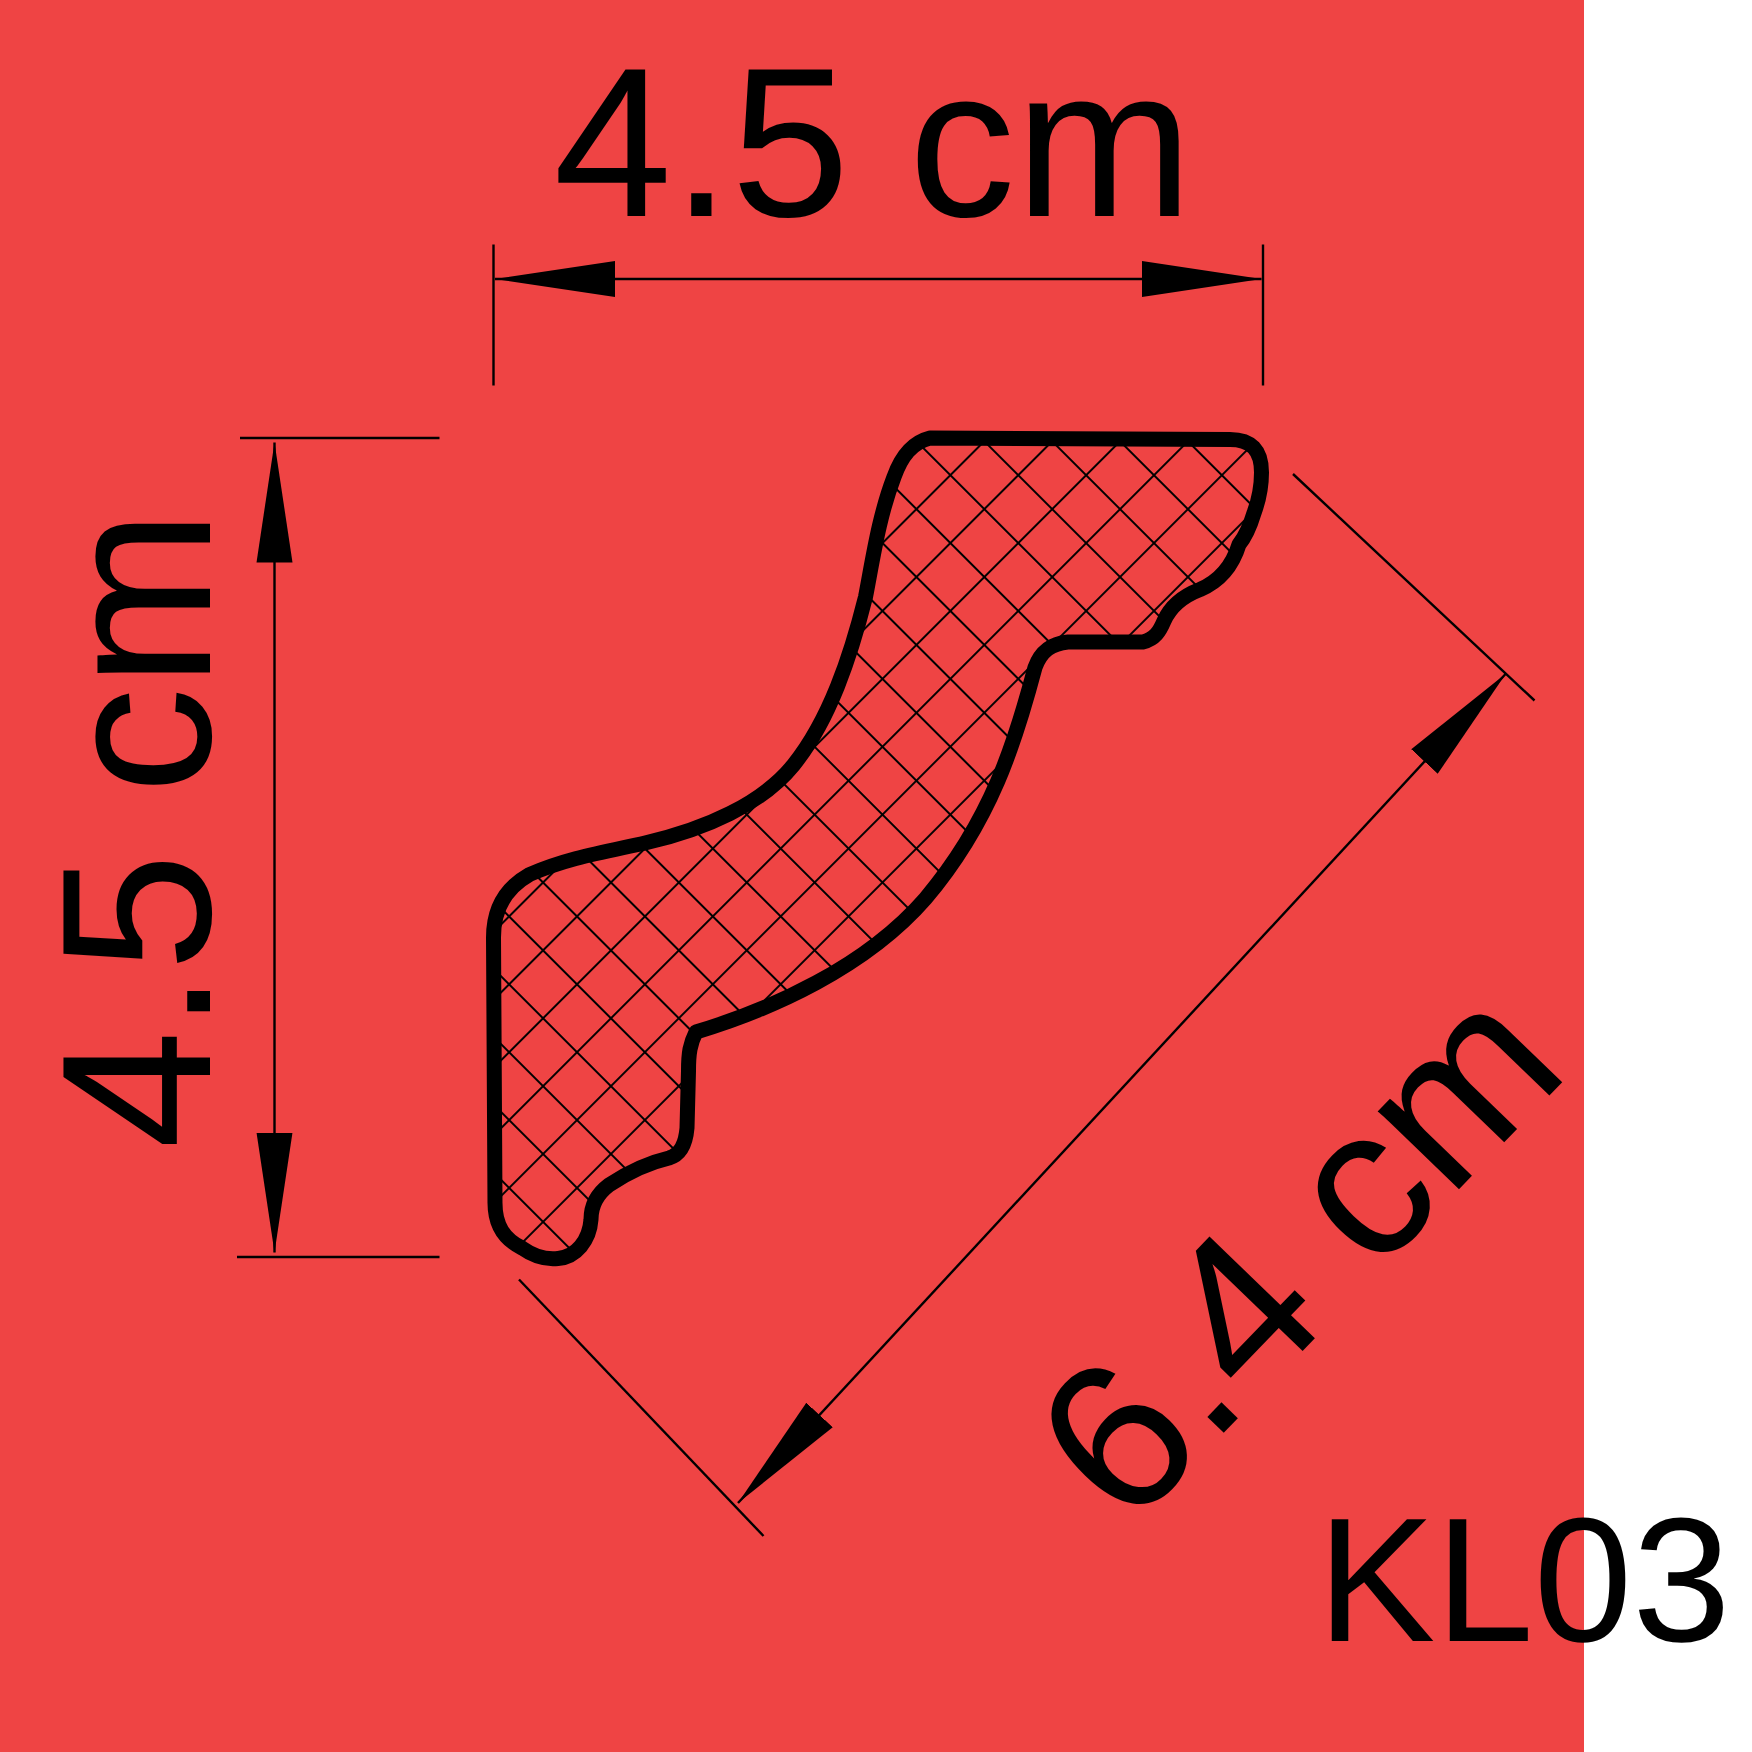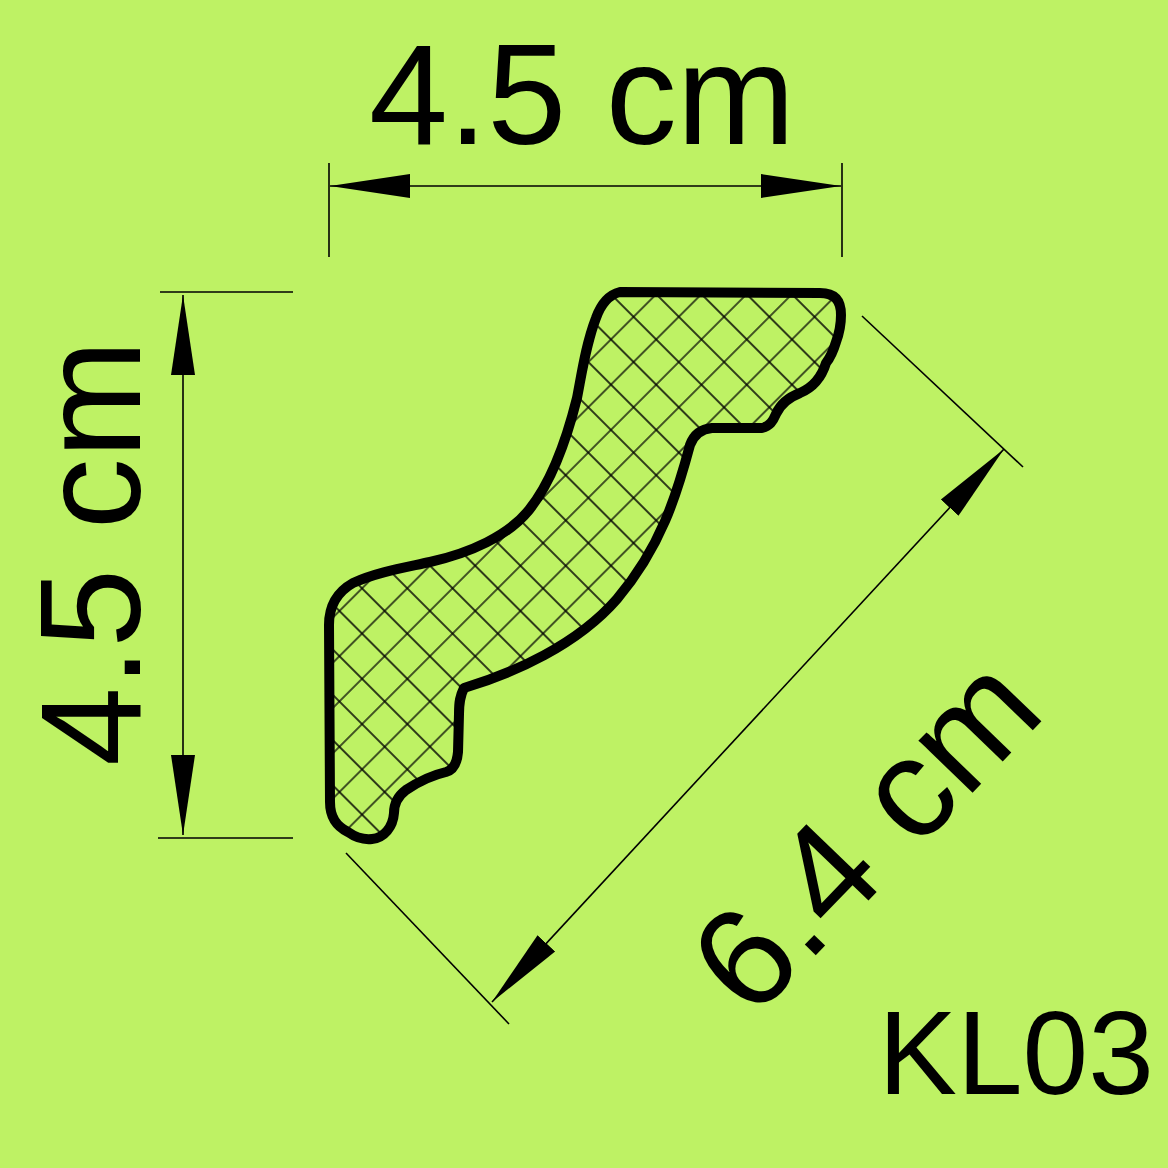--- a/index.html
+++ b/index.html
@@ -4,23 +4,23 @@
 <style>
   html,body{
     margin:0;
     padding:0;
     background:#ffffff;
     width:1168px;
     height:1168px;
     overflow:hidden;
   }
   .canvas-wrap{
-    width:1168px;
+    width:1056px;
     height:1168px;
-    background:#bef264;
+    background:#ef4444;
   }
   svg{display:block}
   text{
     font-family:"Liberation Sans", sans-serif;
     fill:#000000;
   }
   .dim-label{font-size:142px}
   .code-label{font-size:118px}
   .thin{stroke:#000000;stroke-width:1.6;fill:none}
   .profile{

